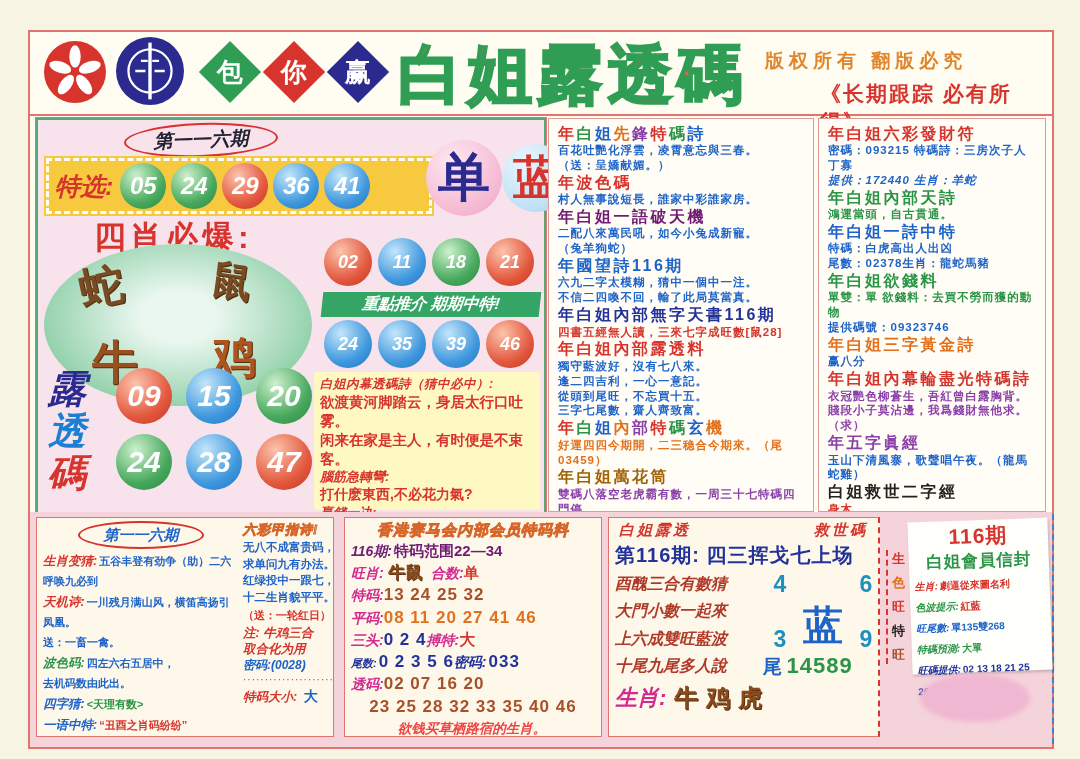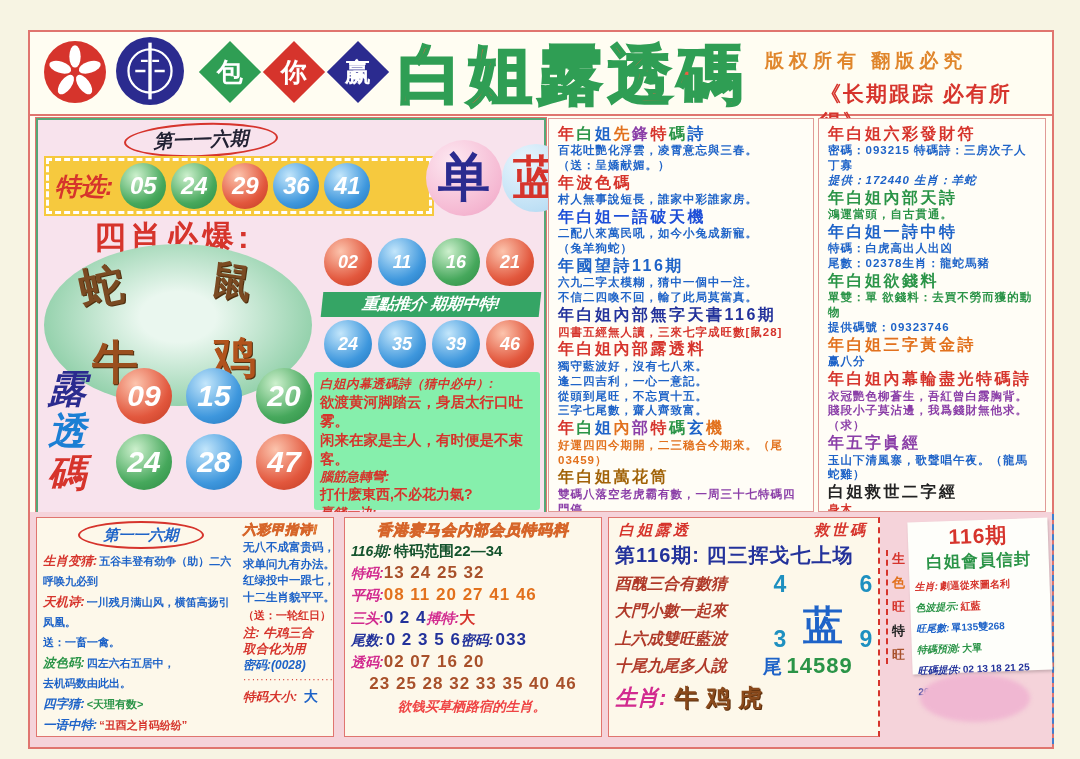--- a/index.html
+++ b/index.html
@@ -41,21 +41,21 @@
   .animal{position:absolute;color:#7a4a22;font-weight:900;text-shadow:1px 1px 0 #51300f;}
   #an-snake{left:36px;top:14px;font-size:44px;transform:rotate(-12deg);}
   #an-rat{left:168px;top:10px;font-size:40px;transform:rotate(8deg);}
   #an-ox{left:48px;top:88px;font-size:46px;color:#9a4f1e;}
   #an-rooster{left:168px;top:84px;font-size:44px;color:#b1531d;}
   .ballrow{position:absolute;display:flex;gap:6px;}
   #row1-balls{left:286px;top:118px;}
   #row2-balls{left:286px;top:200px;}
   .ballrow .ball{width:48px;height:48px;font-size:18px;}
   #strip{position:absolute;left:284px;top:172px;width:218px;height:25px;background:#35a565;color:#fff;display:flex;align-items:center;justify-content:center;font-size:16px;font-weight:bold;font-style:italic;transform:skewX(-6deg);white-space:nowrap;}
-  #poem-box{position:absolute;left:276px;top:252px;width:226px;height:138px;background:#86efac;border-radius:3px;padding:4px 6px;box-sizing:border-box;}
+  #poem-box{position:absolute;left:276px;top:252px;width:226px;height:138px;background:#fef9c3;border-radius:3px;padding:4px 6px;box-sizing:border-box;}
   #poem-title{color:#d6342c;font-size:12.5px;font-weight:bold;font-style:italic;letter-spacing:0.5px;}
   .poem-line{color:#d6342c;font-size:14.5px;font-weight:bold;line-height:1.3;}
   #brain-label,#win-label{color:#d6342c;font-size:13px;font-weight:bold;font-style:italic;}
   #brain-q{color:#d6342c;font-size:14px;font-weight:bold;}
   #win-text{color:#d6342c;font-size:16px;font-weight:900;}
   #lutou-chars{position:absolute;left:10px;top:250px;display:flex;flex-direction:column;gap:2px;}
   #lutou-chars div{font-size:38px;font-weight:900;line-height:1.05;font-style:italic;}
   .lutou-row{position:absolute;display:flex;gap:14px;}
   #lutou-r1{left:78px;top:248px;}
   #lutou-r2{left:78px;top:314px;}
@@ -99,21 +99,21 @@
   .animal-sm{color:#8a4a1c;font-size:24px;font-weight:900;text-shadow:1px 1px 0 #5c300e;}
   #side-chars{position:absolute;left:856px;top:38px;width:20px;border-left:2px dashed #d6342c;padding-left:4px;display:flex;flex-direction:column;gap:6px;}
   #side-chars div{font-size:13px;font-weight:900;}
   #p5{position:absolute;left:880px;top:2px;width:142px;height:230px;border-right:2px dashed #3e7fd0;}
   #p5-card{position:absolute;left:0px;top:6px;width:140px;height:152px;background:#fefefa;box-shadow:1px 2px 3px rgba(0,0,0,0.18);transform:rotate(-2deg);padding:2px 5px;box-sizing:border-box;}
   #p5-issue{color:#d6342c;font-size:21px;font-weight:900;text-align:center;letter-spacing:1px;}
   #p5-title{color:#2a9447;font-size:16.5px;font-weight:900;letter-spacing:1px;text-align:center;}
   #p5 .plabel{font-size:10px;}
   #p5 .pval{font-size:10px;}
   #p5-blob{position:absolute;left:10px;top:160px;width:110px;height:48px;background:#f0b7d2;border-radius:50%;filter:blur(2px);}
-  .c-red{color:#d6342c}.c-blue{color:#ef4444}.c-green{color:#14532d}.c-navy{color:#23329b}.c-orange{color:#e2711d}.c-brown{color:#a8502a}
+  .c-red{color:#d6342c}.c-blue{color:#ef4444}.c-green{color:#701a75}.c-navy{color:#23329b}.c-orange{color:#e2711d}.c-brown{color:#a8502a}
 </style>
 </head>
 <body>
 
 <div id="page">
  <div id="frame">
 
   <div id="hdr">
     <svg id="logo-flower" class="logo" viewBox="0 0 60 60">
       <circle cx="30" cy="30" r="30" fill="#d6342c"></circle>
@@ -163,21 +163,21 @@
     <div id="sixiao">四肖必爆:</div>
     <div id="oval-animals">
       <span id="an-snake" class="animal">蛇</span>
       <span id="an-rat" class="animal">鼠</span>
       <span id="an-ox" class="animal">牛</span>
       <span id="an-rooster" class="animal">鸡</span>
     </div>
     <div id="row1-balls" class="ballrow">
           <span class="ball b-red">02</span>
           <span class="ball b-blue">11</span>
-          <span class="ball b-green">16</span>
+          <span class="ball b-green">18</span>
           <span class="ball b-red">21</span>
         </div>
     <div id="strip">重點推介 期期中特!</div>
     <div id="row2-balls" class="ballrow">
           <span class="ball b-blue">24</span>
           <span class="ball b-blue">35</span>
           <span class="ball b-blue">39</span>
           <span class="ball b-red">46</span>
         </div>
     <div id="poem-box">
@@ -212,21 +212,21 @@
         <div class="sec">
           <div class="sec-h"><span style="color: rgb(214, 52, 44);">年</span><span style="color: rgb(42, 148, 71);">白</span><span style="color: rgb(30, 99, 200);">姐</span><span style="color: rgb(226, 113, 29);">先</span><span style="color: rgb(139, 63, 168);">鋒</span><span style="color: rgb(214, 52, 44);">特</span><span style="color: rgb(42, 148, 71);">碼</span><span style="color: rgb(30, 99, 200);">詩</span></div>
           <div class="sec-l" style="color: rgb(30, 99, 200);">百花吐艷化浮雲，凌霄意忘與三春。</div>
           <div class="sec-l" style="color: rgb(30, 99, 200);">（送：呈嬌献媚。）</div>
         </div>
         <div class="sec">
           <div class="sec-h" style="color: rgb(214, 52, 44);">年波色碼</div>
           <div class="sec-l" style="color: rgb(30, 99, 200);">村人無事說短長，誰家中彩誰家房。</div>
         </div>
         <div class="sec">
-          <div class="sec-h" style="color: #1d4ed8;">年白姐一語破天機</div>
+          <div class="sec-h" style="color: #701a75;">年白姐一語破天機</div>
           <div class="sec-l" style="color: rgb(30, 99, 200);">二配八來萬民吼，如今小兔成新寵。</div>
           <div class="sec-l" style="color: rgb(30, 99, 200);">（兔羊狗蛇）</div>
         </div>
         <div class="sec">
           <div class="sec-h" style="color: rgb(30, 99, 200);">年國望詩116期</div>
           <div class="sec-l" style="color: rgb(30, 99, 200);">六九二字太模糊，猜中一個中一注。</div>
           <div class="sec-l" style="color: rgb(30, 99, 200);">不信二四喚不回，輸了此局莫當真。</div>
         </div>
         <div class="sec">
           <div class="sec-h" style="color: rgb(35, 50, 155);">年白姐內部無字天書116期</div>
@@ -319,24 +319,25 @@
         <div id="p2-size" class="prow">
           <span class="plabel">特码大小:</span>
           <span class="pval">大</span>
         </div>
       </div>
     </div>
 
     <div id="p3" class="bpanel">
       <div id="p3-hd" class="outline-hd">香港赛马会内部会员特码料</div>
       <div class="prow"><span class="plabel c-green" style="font-size:14px">116期:</span><span class="pval c-green" style="font-size:15px">特码范围22—34</span></div>
+      <div class="prow"><span class="lb-mag">旺肖:</span> <span class="animal-sm" style="font-size:17px">牛鼠</span>&nbsp;&nbsp;<span class="lb-mag">合数:</span><span class="pval c-red" style="font-size:15px">单</span></div>
       <div class="prow"><span class="lb-mag">特码:</span><span class="num-big c-brown">13 24 25 32</span></div>
       <div class="prow"><span class="lb-mag">平码:</span><span class="num-big c-orange">08 11 20 27 41 46</span></div>
       <div class="prow"><span class="lb-mag">三头:</span><span class="num-big c-navy">0 2 4</span><span class="lb-mag">搏特:</span><span class="pval c-red" style="font-size:16px">大</span></div>
-      <div class="prow"><span class="plabel c-navy" style="font-size:14px">尾数:</span><span class="num-big c-navy">0 2 3 5 6</span><span class="plabel c-navy" style="font-size:14px">密码:</span><span class="num-big c-navy">033</span></div>
+      <div class="prow"><span class="plabel c-navy" style="font-size:11px">尾数:</span><span class="num-big c-navy">0 2 3 5 6</span><span class="plabel c-navy" style="font-size:14px">密码:</span><span class="num-big c-navy">033</span></div>
       <div class="prow"><span class="lb-mag">透码:</span><span class="num-big c-brown">02 07 16 20</span></div>
       <div class="prow" style="text-align:center;"><span class="num-big c-brown">23 25 28 32 33 35 40 46</span></div>
       <div class="prow" style="text-align:center;"><span class="plabel c-blue" style="font-size:13.5px">欲钱买草栖路宿的生肖。</span></div>
     </div>
 
     <div id="p4" class="bpanel">
       <div id="p4-top">
         <span>白姐露透</span>
         <span>救世碼</span>
       </div>

